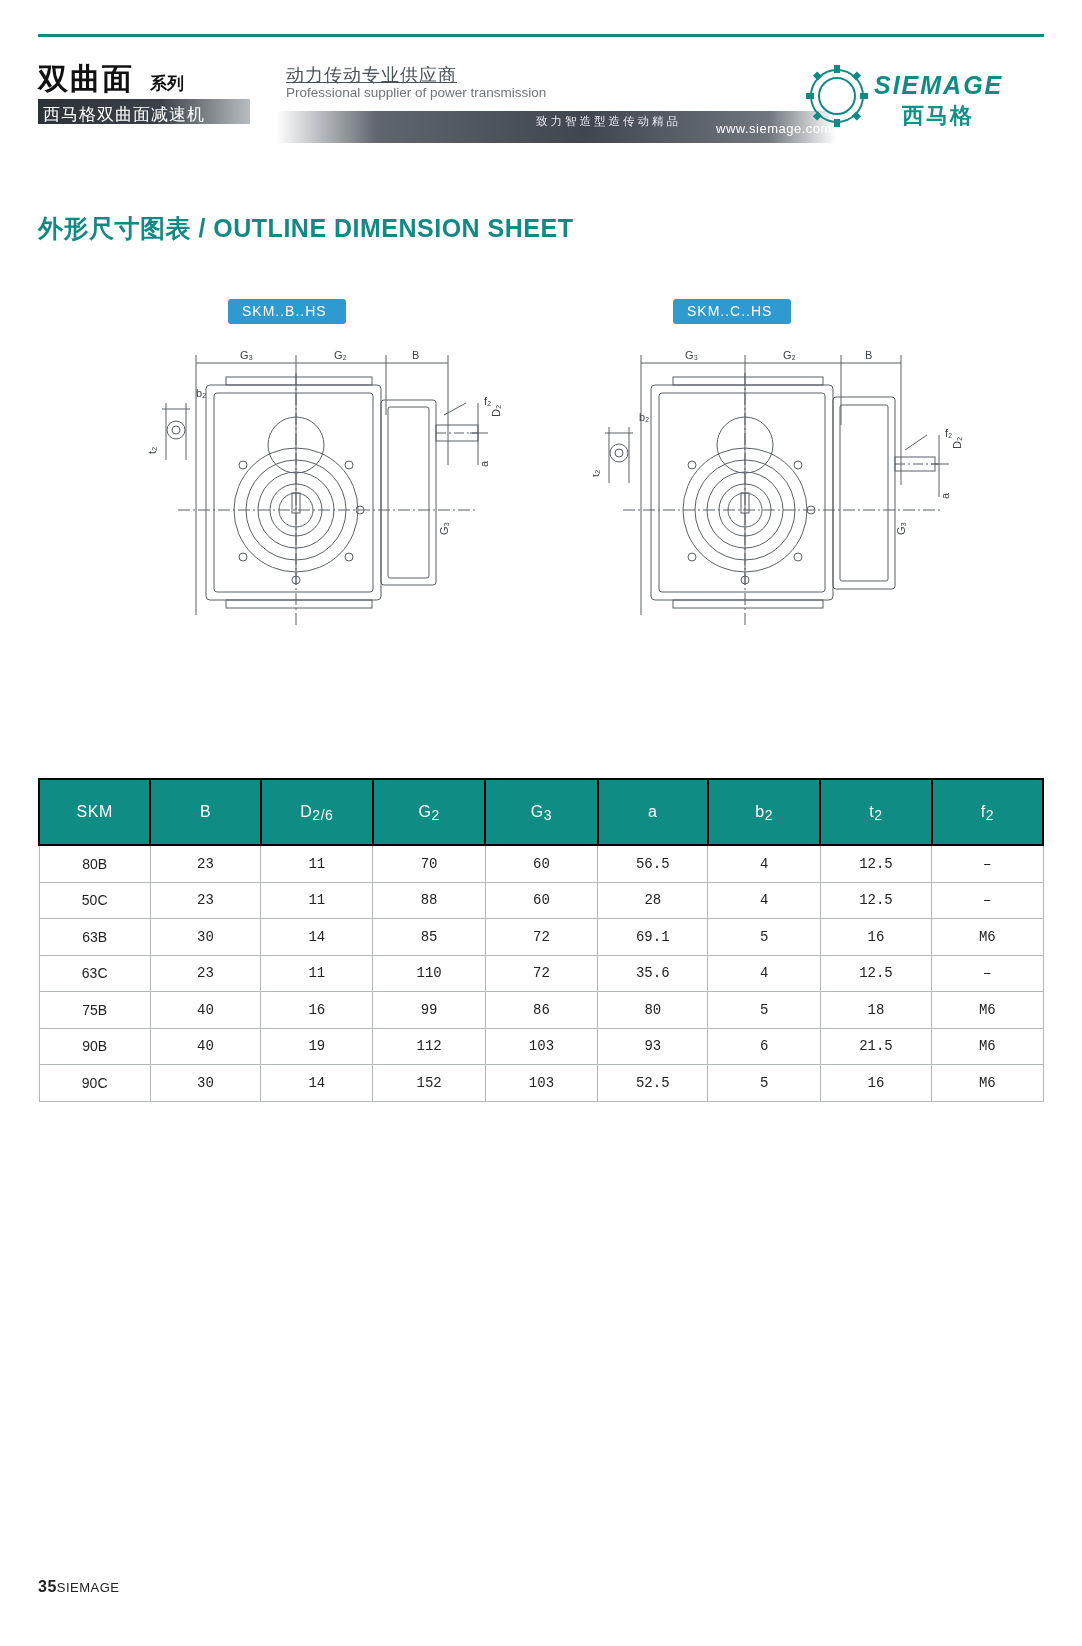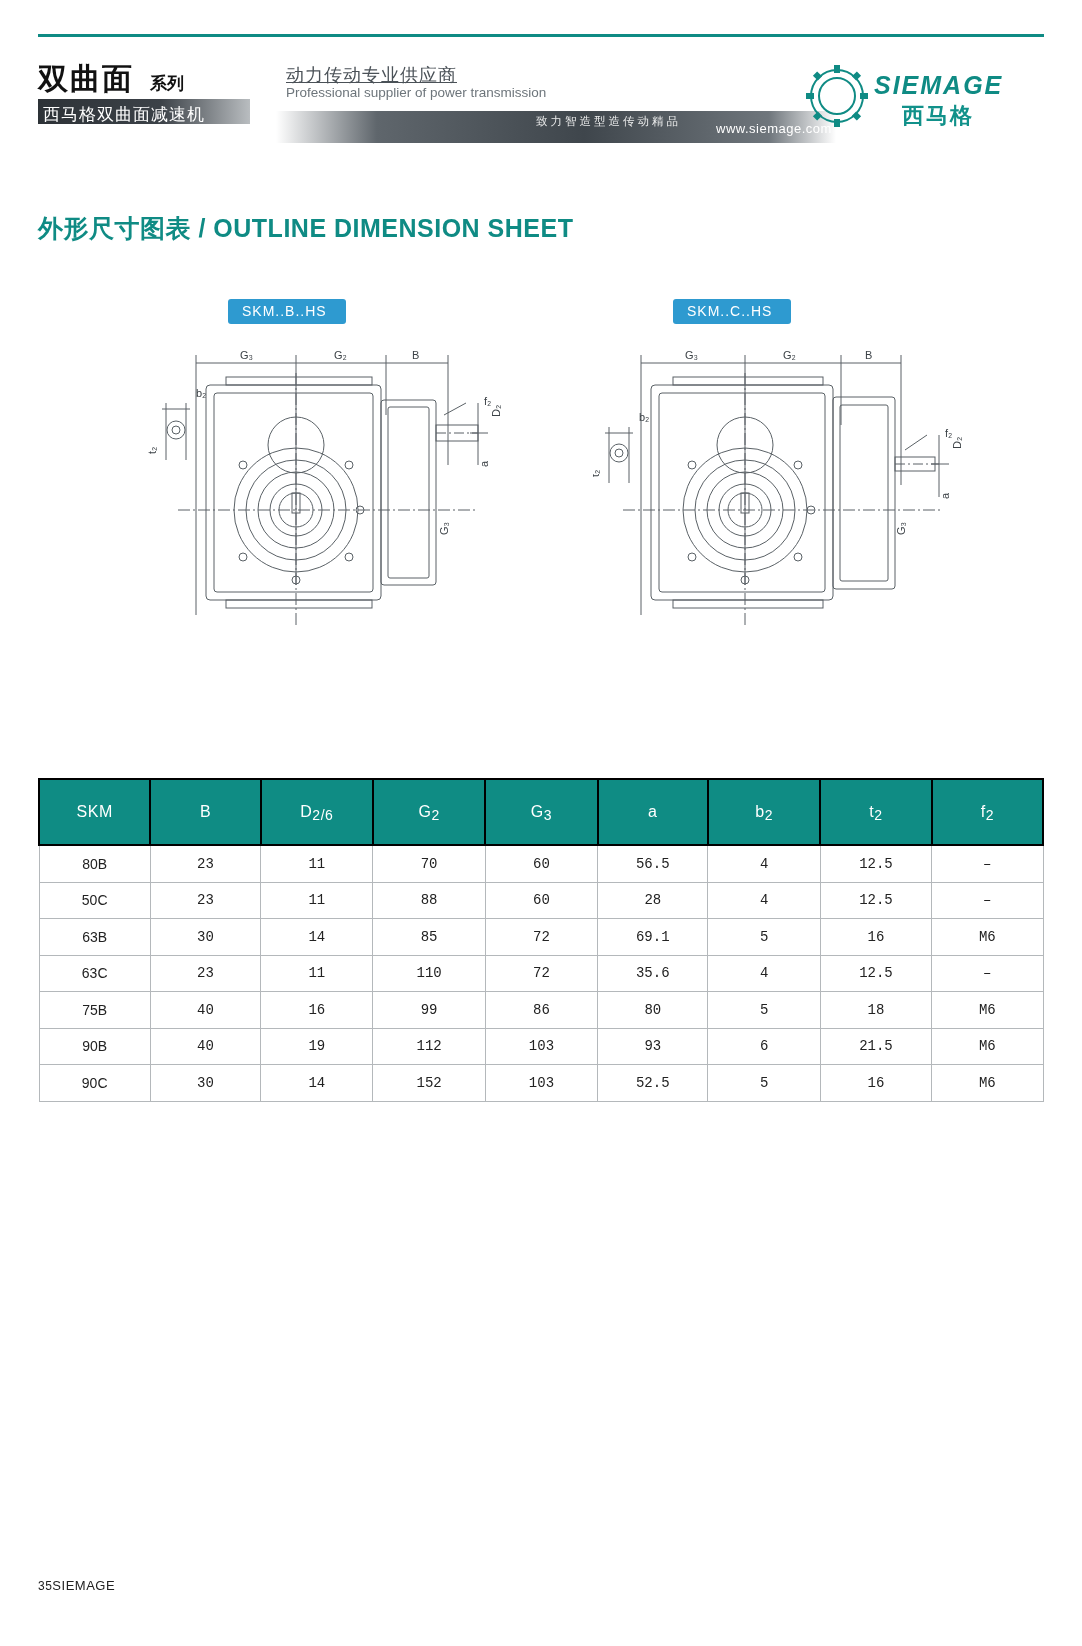--- a/index.html
+++ b/index.html
@@ -246,22 +246,22 @@
   
   .footer {
     position: absolute;
     left: 38px;
     top: 1578px;
     font-size: 13px;
     color: #222;
     letter-spacing: 0.5px;
   }
   .footer .pageno {
-    font-weight: normal;
-    font-size: 12px;
+    font-weight: bold;
+    font-size: 16px;
   }
 </style>
 </head>
 <body>
 
 <div class="top-rule"></div>
 
 <div class="header">
 
   <div class="header-left">

